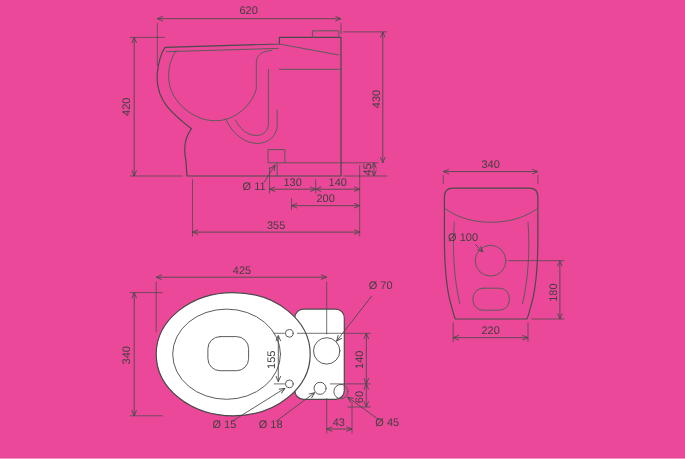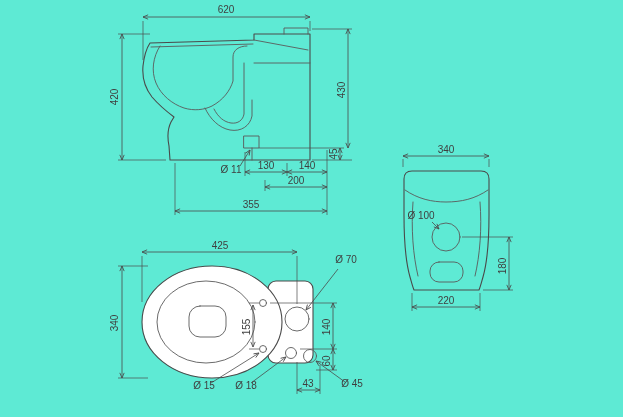--- a/index.html
+++ b/index.html
@@ -1,18 +1,18 @@
 <!DOCTYPE html>
 <html><head>
 <meta charset="utf-8">
 <style>
   html, body { margin: 0; padding: 0; background: #ffffff; }
   .canvas {
     width: 623px; height: 417px;
-    background: #5eead4;
+    background: #ec4899;
     position: relative;
     font-family: "Liberation Sans", sans-serif;
     overflow: hidden;
   }
   svg { display: block; }
   .outline      { fill: none;    stroke: #4a4a4a; stroke-width: 1.1; stroke-linejoin: round; stroke-linecap: round; }
   .outline-fill { fill: #ffffff; stroke: #4a4a4a; stroke-width: 1.1; stroke-linejoin: round; }
   .inner        { fill: none;    stroke: #5a5a5a; stroke-width: 0.9; stroke-linejoin: round; stroke-linecap: round; }
   .dimline      { fill: none;    stroke: #4a4a4a; stroke-width: 0.8; }
   .extline      { fill: none;    stroke: #4a4a4a; stroke-width: 0.7; }

